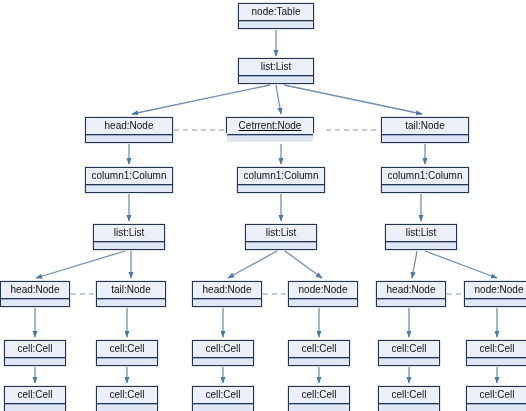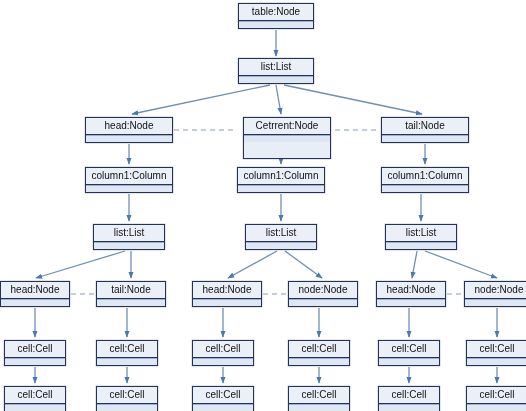--- a/index.html
+++ b/index.html
@@ -94,32 +94,32 @@
     <g id="link-group">
         <path d="M174,130 L236,130" fill="none" stroke="#8a9bb5" stroke-width="1.2" stroke-dasharray="5,4"></path>
         <path d="M326,130 L380,130" fill="none" stroke="#8a9bb5" stroke-width="1.2" stroke-dasharray="5,4"></path>
         <path d="M71,294 L95,294" fill="none" stroke="#8a9bb5" stroke-width="1.2" stroke-dasharray="5,4"></path>
         <path d="M263,294 L287,294" fill="none" stroke="#8a9bb5" stroke-width="1.2" stroke-dasharray="5,4"></path>
         <path d="M447,294 L463,294" fill="none" stroke="#8a9bb5" stroke-width="1.2" stroke-dasharray="5,4"></path>
       </g>
   </svg>
   <div id="node-layer">
       <div class="obj-node" style="left: 238px; top: 3px; width: 76px; height: 26px;">
-        <div class="obj-title">table:Node</div>
+        <div class="obj-title">node:Table</div>
         <div class="obj-compartment"></div>
       </div>
       <div class="obj-node" style="left: 238px; top: 58px; width: 76px; height: 26px;">
         <div class="obj-title">list:List</div>
         <div class="obj-compartment"></div>
       </div>
       <div class="obj-node" style="left: 85px; top: 117px; width: 88px; height: 26px;">
         <div class="obj-title">head:Node</div>
         <div class="obj-compartment"></div>
       </div>
-      <div class="obj-node" style="left: 243px; top: 117px; width: 88px; height: 42px;">
+      <div class="obj-node" style="left: 226px; top: 117px; width: 88px; height: 16px; text-decoration: underline;">
         <div class="obj-title">Cetrrent:Node</div>
         <div class="obj-compartment"></div>
       </div>
       <div class="obj-node" style="left: 381px; top: 117px; width: 88px; height: 26px;">
         <div class="obj-title">tail:Node</div>
         <div class="obj-compartment"></div>
       </div>
       <div class="obj-node" style="left: 85px; top: 167px; width: 88px; height: 26px;">
         <div class="obj-title">column1:Column</div>
         <div class="obj-compartment"></div>

